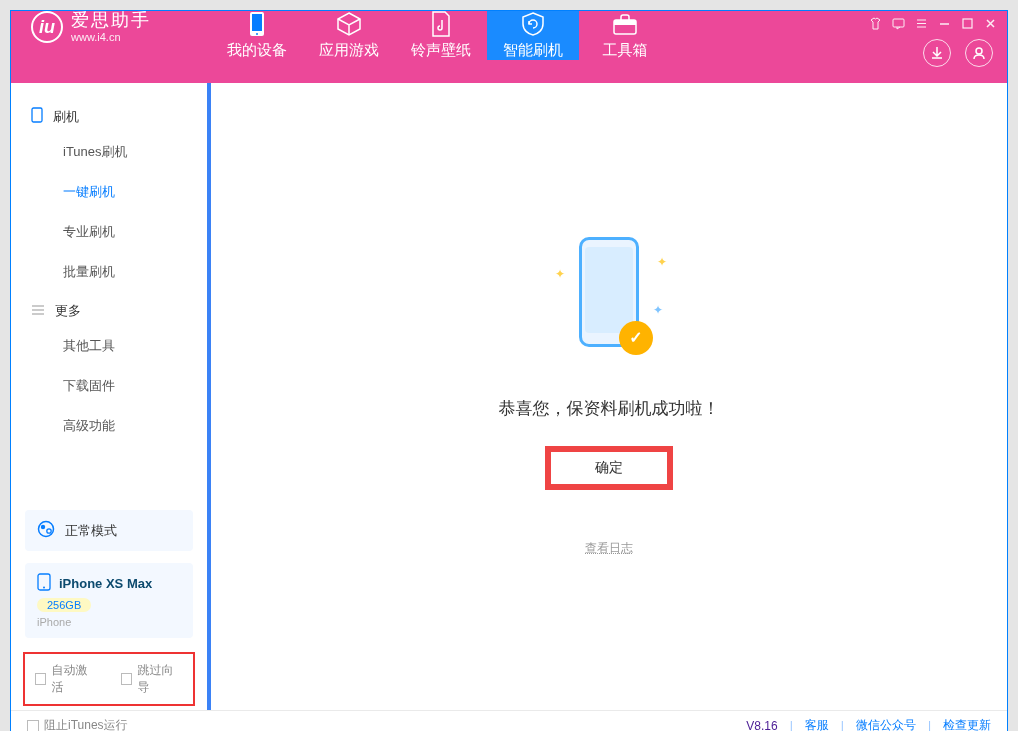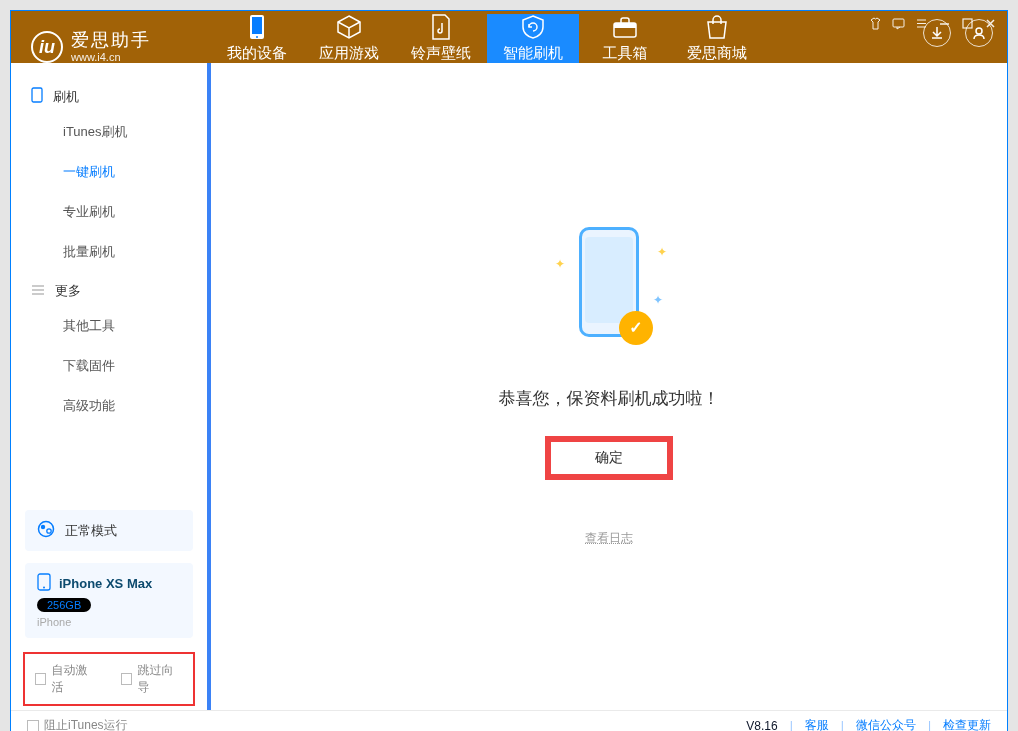--- a/index.html
+++ b/index.html
@@ -1,18 +1,18 @@
 <!DOCTYPE html>
 <html><head>
 <meta charset="utf-8">
 <style>
 * { margin: 0; padding: 0; box-sizing: border-box; font-family: "Microsoft YaHei", Arial, sans-serif; }
 body { background: #e5e5e5; display: flex; justify-content: center; align-items: flex-start; padding: 10px; }
 .window { width: 1018px; height: 731px; background: #fff; border: 1px solid #0080ff; display: flex; flex-direction: column; overflow: hidden; }
-.header { height: 52px; background: #a16207; display: flex; align-items: flex-end; color: #fff; position: relative; }
+.header { height: 72px; background: #ec4899; display: flex; align-items: flex-start; color: #fff; position: relative; }
 .logo-area { width: 200px; display: flex; align-items: center; padding-left: 20px; gap: 8px; }
 .logo-circle { width: 32px; height: 32px; border: 2.5px solid #fff; border-radius: 50%; display: flex; align-items: center; justify-content: center; font-weight: bold; font-size: 18px; font-style: italic; }
 .logo-text { line-height: 1.1; }
 .logo-text .big { font-size: 18px; font-weight: 500; letter-spacing: 2px; }
 .logo-text .small { font-size: 11px; opacity: .9; }
 .nav-tabs { display: flex; align-items: stretch; }
 .nav-tab { width: 92px; display: flex; flex-direction: column; align-items: center; justify-content: center; gap: 4px; cursor: pointer; font-size: 15px; }
 .nav-tab.active { background: #1a8bff; }
 .nav-tab .ico { width: 26px; height: 26px; display: flex; align-items: center; justify-content: center; }
 .header-right-icons { position: absolute; right: 14px; bottom: 16px; display: flex; gap: 14px; align-items: center; }
@@ -22,21 +22,21 @@
 .body-area { flex: 1; display: flex; min-height: 0; }
 .sidebar { width: 200px; border-right: 4px solid #3b82f6; display: flex; flex-direction: column; font-size: 13px; color: #333; padding-top: 14px; }
 .side-group { padding: 10px 20px 6px; display: flex; align-items: center; gap: 10px; color: #333; font-weight: 500; }
 .side-item { padding: 11px 20px 11px 52px; cursor: pointer; color: #555; }
 .side-item.active { color: #067dff; }
 .sidebar-spacer { flex: 1; }
 .mode-box, .device-box { margin: 6px 14px; background: #f3f8ff; border-radius: 4px; padding: 10px 12px; display: flex; align-items: center; gap: 10px; font-size: 13px; }
 .device-box { flex-direction: column; align-items: flex-start; gap: 4px; }
 .device-row { display: flex; align-items: center; gap: 8px; }
 .device-name { color: #0c4a6e; font-weight: 600; }
-.storage-badge { background: #000000; color: #067dff; border-radius: 10px; padding: 1px 10px; font-size: 11px; }
+.storage-badge { background: #fef9c3; color: #067dff; border-radius: 10px; padding: 1px 10px; font-size: 11px; }
 .device-type { color: #aaa; font-size: 11px; }
 .bottom-options { border: 2px solid #e33; margin: 8px 12px 4px; padding: 8px 10px; display: flex; gap: 24px; font-size: 12px; color: #888; }
 .chk { display: flex; align-items: center; gap: 5px; cursor: pointer; }
 .chk .box { width: 12px; height: 12px; border: 1px solid #bbb; }
 .main { flex: 1; position: relative; display: flex; flex-direction: column; align-items: center; justify-content: center; }
 .phone-illust { width: 120px; height: 140px; position: relative; margin-bottom: 20px; }
 .phone-frame { position: absolute; left: 30px; top: 0; width: 60px; height: 110px; border: 3px solid #4db0ff; border-radius: 10px; background: #eaf4ff; }
 .phone-screen { position: absolute; left: 36px; top: 10px; width: 48px; height: 86px; background: #d8edff; border-radius: 4px; }
 .check-badge { position: absolute; right: 16px; bottom: 22px; width: 34px; height: 34px; background: #ffb300; border-radius: 50%; display: flex; align-items: center; justify-content: center; color: #fff; font-weight: bold; }
 .sparkle { position: absolute; color: #ffd24d; font-size: 12px; }
@@ -108,29 +108,20 @@
       <div class="nav-tab">
         <span class="ico">
             <svg width="26" height="24" viewBox="0 0 26 24">
               <rect x="2" y="8" width="22" height="14" rx="2" fill="none" stroke="#fff" stroke-width="1.5"></rect>
               <rect x="2" y="8" width="22" height="5" fill="#fff"></rect>
               <path d="M9 8 V5 A2 2 0 0 1 11 3 H15 A2 2 0 0 1 17 5 V8" fill="none" stroke="#fff" stroke-width="1.5"></path>
             </svg>
           </span>
         <span>工具箱</span>
       </div>
-      <div class="nav-tab">
-        <span class="ico">
-            <svg width="24" height="26" viewBox="0 0 24 26">
-              <path d="M3 8 H21 L19 24 H5 Z" fill="none" stroke="#fff" stroke-width="1.5"></path>
-              <path d="M8 10 V6 A4 4 0 0 1 16 6 V10" fill="none" stroke="#fff" stroke-width="1.5"></path>
-            </svg>
-          </span>
-        <span>爱思商城</span>
-      </div>
     </div>
     <div class="header-right-icons">
       <span class="ci">
           <svg width="16" height="16" viewBox="0 0 16 16">
             <path d="M8 2 V10 M4 7 L8 11 L12 7 M3 13 H13" stroke="#fff" stroke-width="1.5" fill="none"></path>
           </svg>
         </span>
       <span class="ci">
           <svg width="16" height="16" viewBox="0 0 16 16">
             <circle cx="8" cy="6" r="3" stroke="#fff" stroke-width="1.5" fill="none"></circle>
@@ -233,21 +224,21 @@
       <a class="log-link">查看日志</a>
     </div>
   </div>
 
   <div class="footer">
     <label class="chk">
       <span class="box"></span>
       <span>阻止iTunes运行</span>
     </label>
     <div class="grp">
-      <span style="color:#0f172a">V8.16</span>
+      <span style="color:#4c1d95">V8.16</span>
       <span class="sep">|</span>
       <a>客服</a>
       <span class="sep">|</span>
       <a>微信公众号</a>
       <span class="sep">|</span>
       <a>检查更新</a>
     </div>
   </div>
 
 </div>

